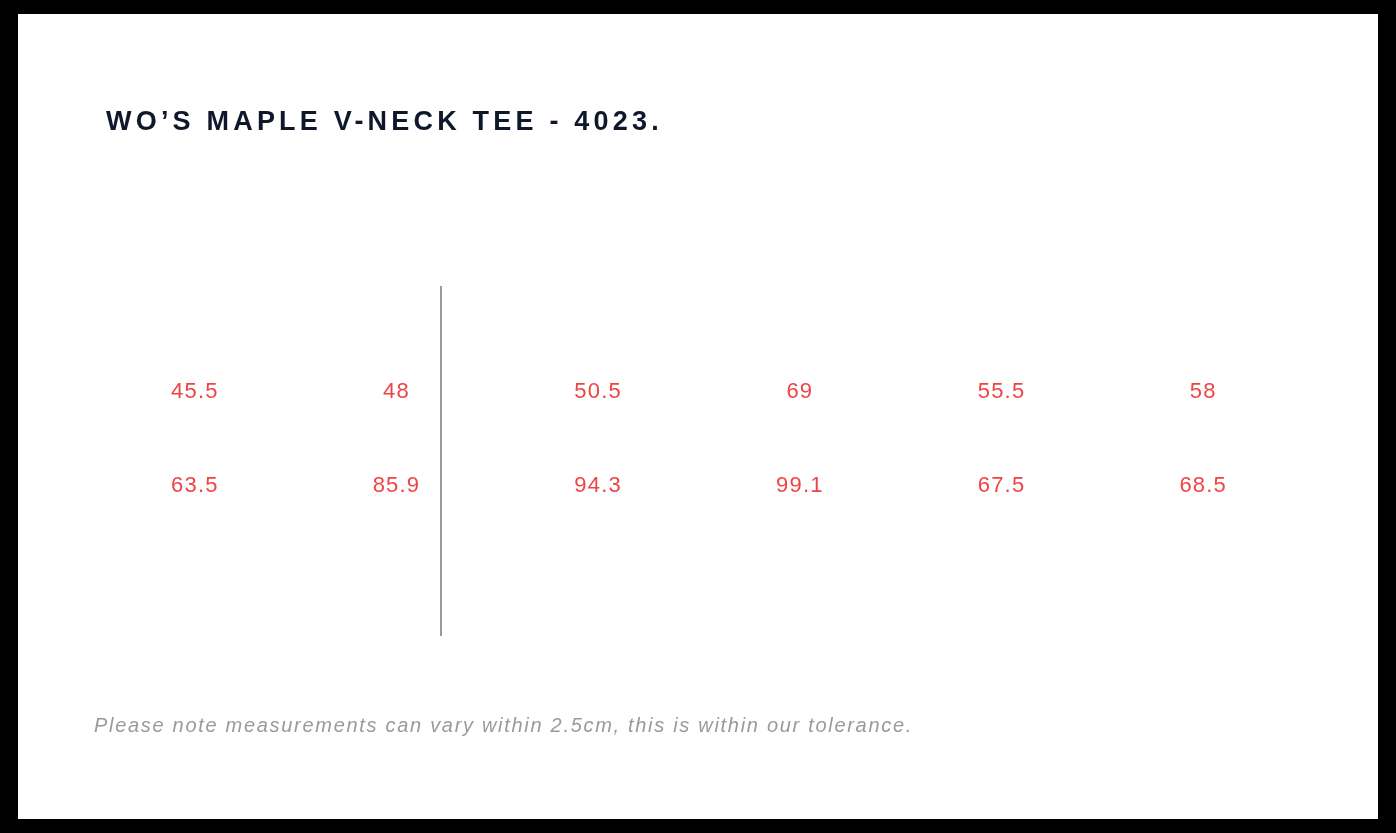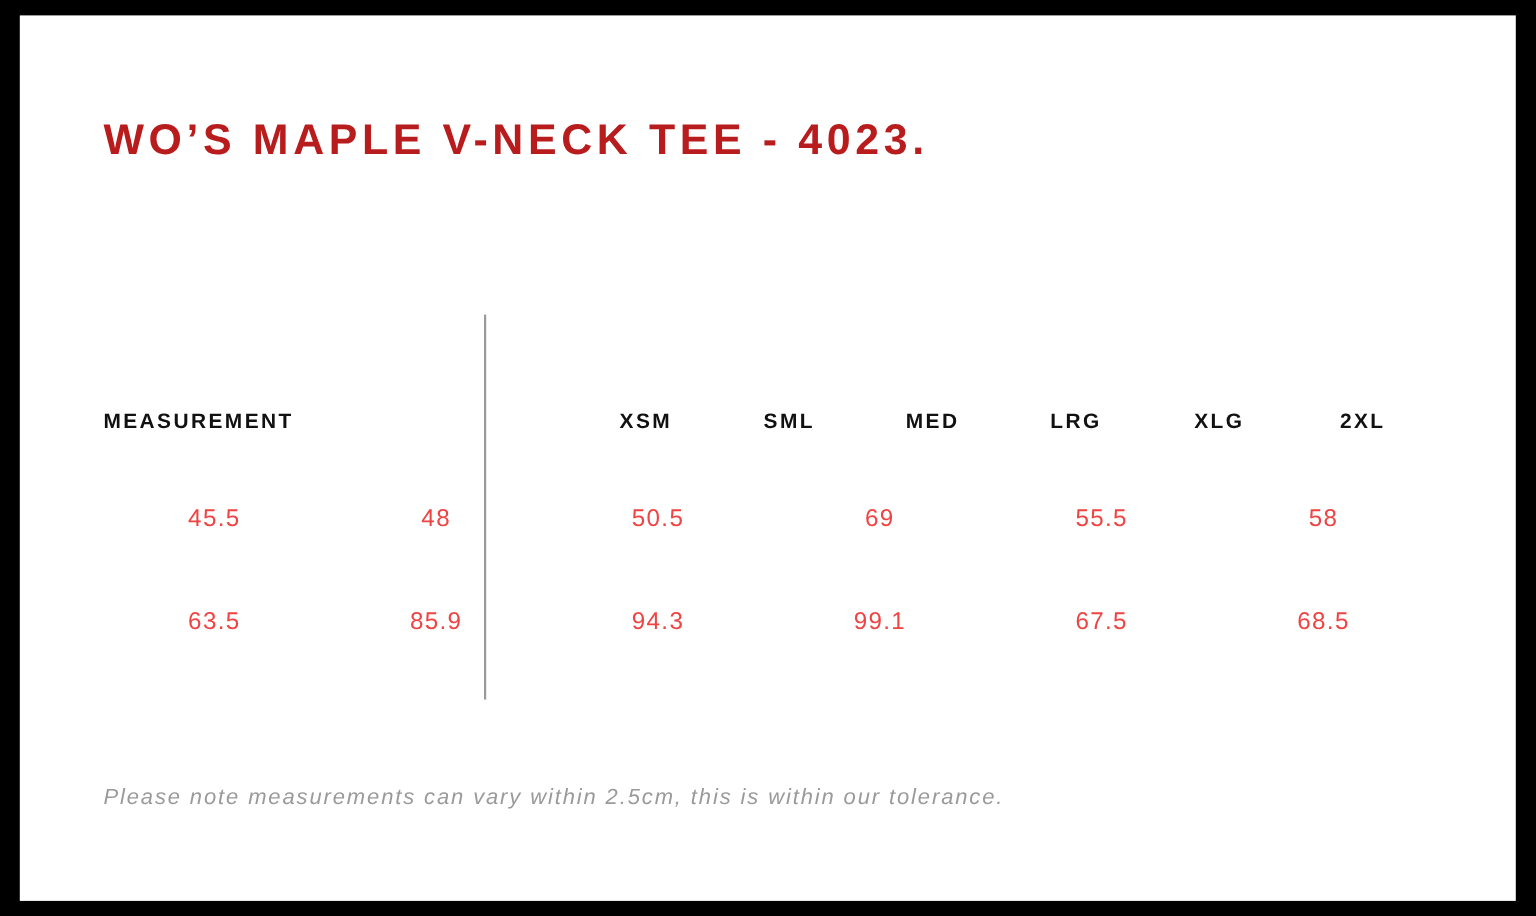--- a/index.html
+++ b/index.html
@@ -17,26 +17,26 @@
     position: absolute;
     left: 18px;
     top: 14px;
     width: 1360px;
     height: 805px;
     background: #ffffff;
     box-sizing: border-box;
   }
   .title {
     position: absolute;
-    left: 76px;
+    left: 88px;
     top: 92px;
-    font-size: 39px;
+    font-size: 27px;
     font-weight: bold;
     letter-spacing: 4.2px;
-    color: #b91c1c;
+    color: #0f172a;
     white-space: nowrap;
   }
   
   .divider {
     position: absolute;
     left: 422px;
     top: 272px;
     width: 2px;
     height: 350px;
     background: #9a9a9a;
@@ -106,29 +106,20 @@
 <body>
 
 <div class="page">
 
   <div class="title">WO’S MAPLE V-NECK TEE - 4023.</div>
 
   <div class="divider"></div>
 
   <div class="table">
 
-    <div class="row header">
-      <div class="cell-measure">MEASUREMENT</div>
-      <div class="cell-size">XSM</div>
-      <div class="cell-size">SML</div>
-      <div class="cell-size">MED</div>
-      <div class="cell-size">LRG</div>
-      <div class="cell-size">XLG</div>
-      <div class="cell-size">2XL</div>
-    </div>
 
     <div class="row body">
       <div class="cell-size">45.5</div>
       <div class="cell-size">48</div>
       <div class="cell-size">50.5</div>
       <div class="cell-size">69</div>
       <div class="cell-size">55.5</div>
       <div class="cell-size">58</div>
     </div>
 

